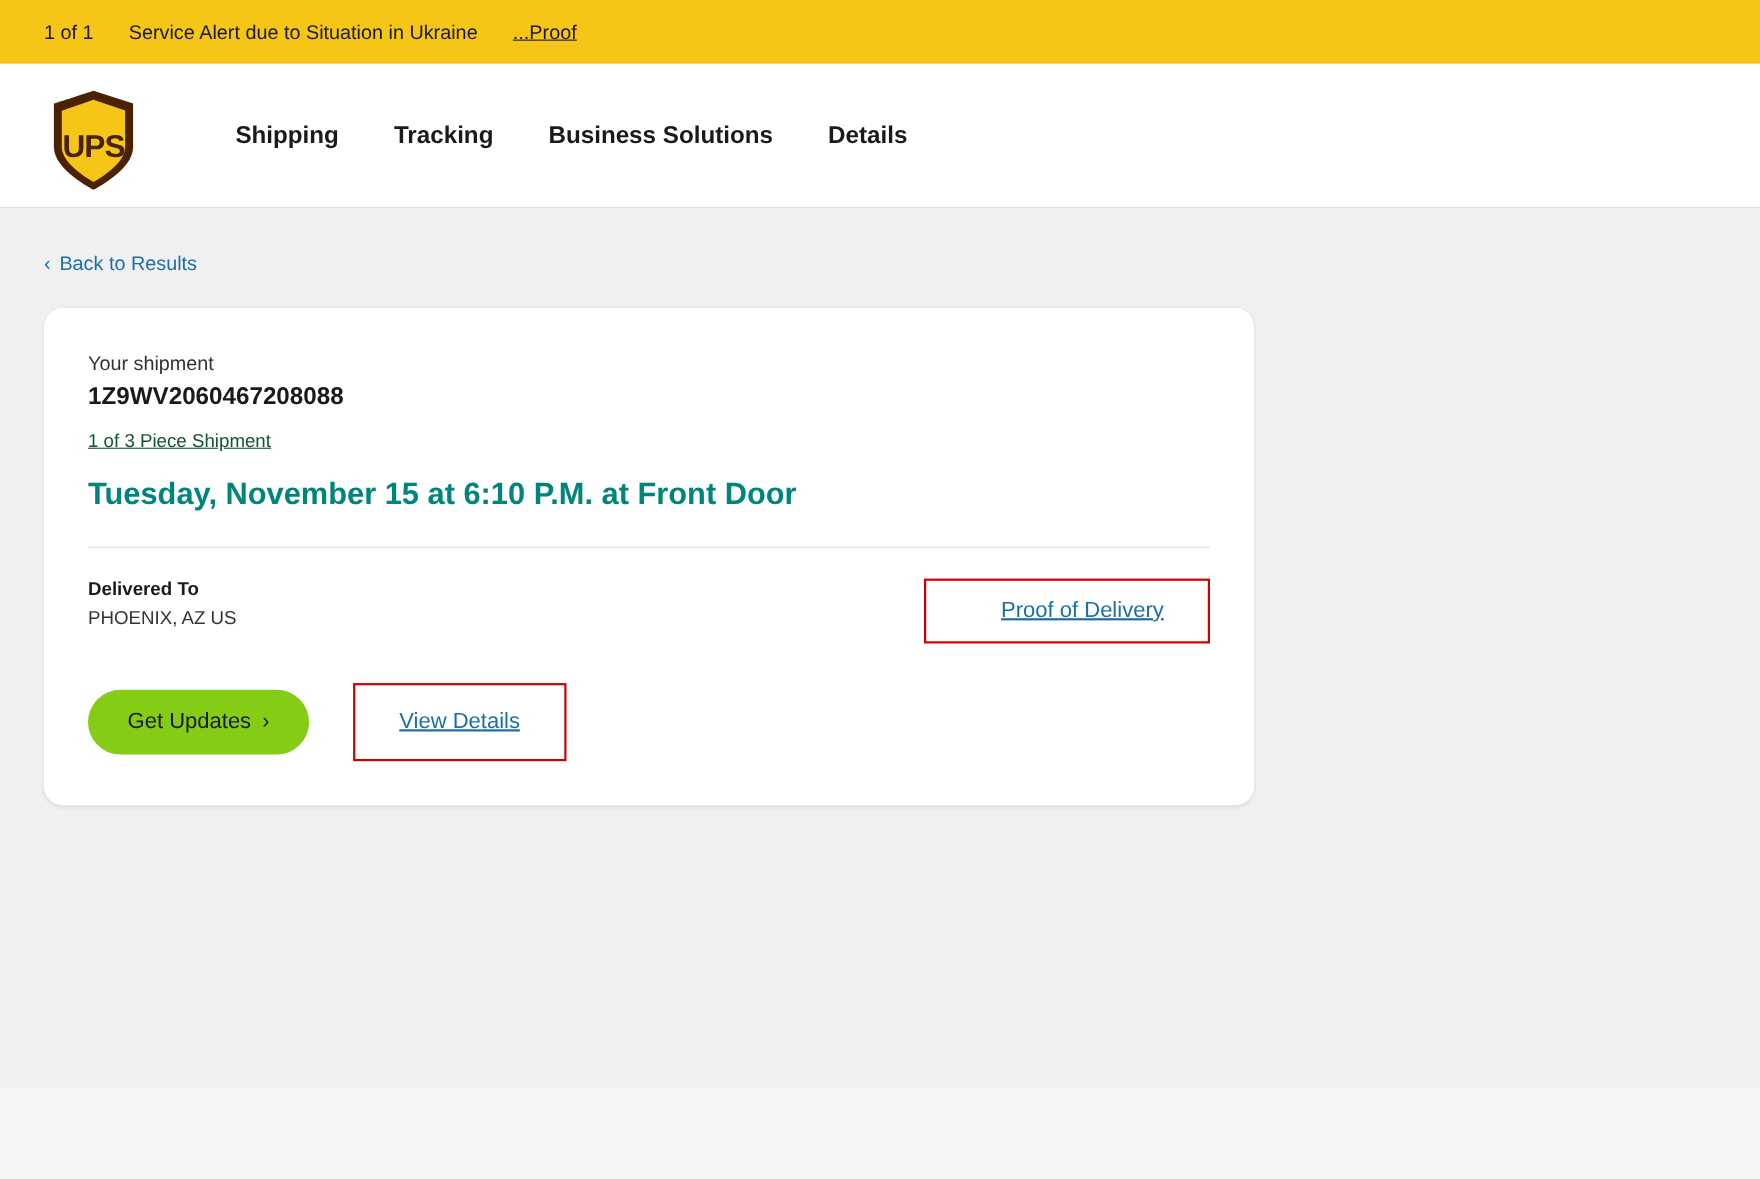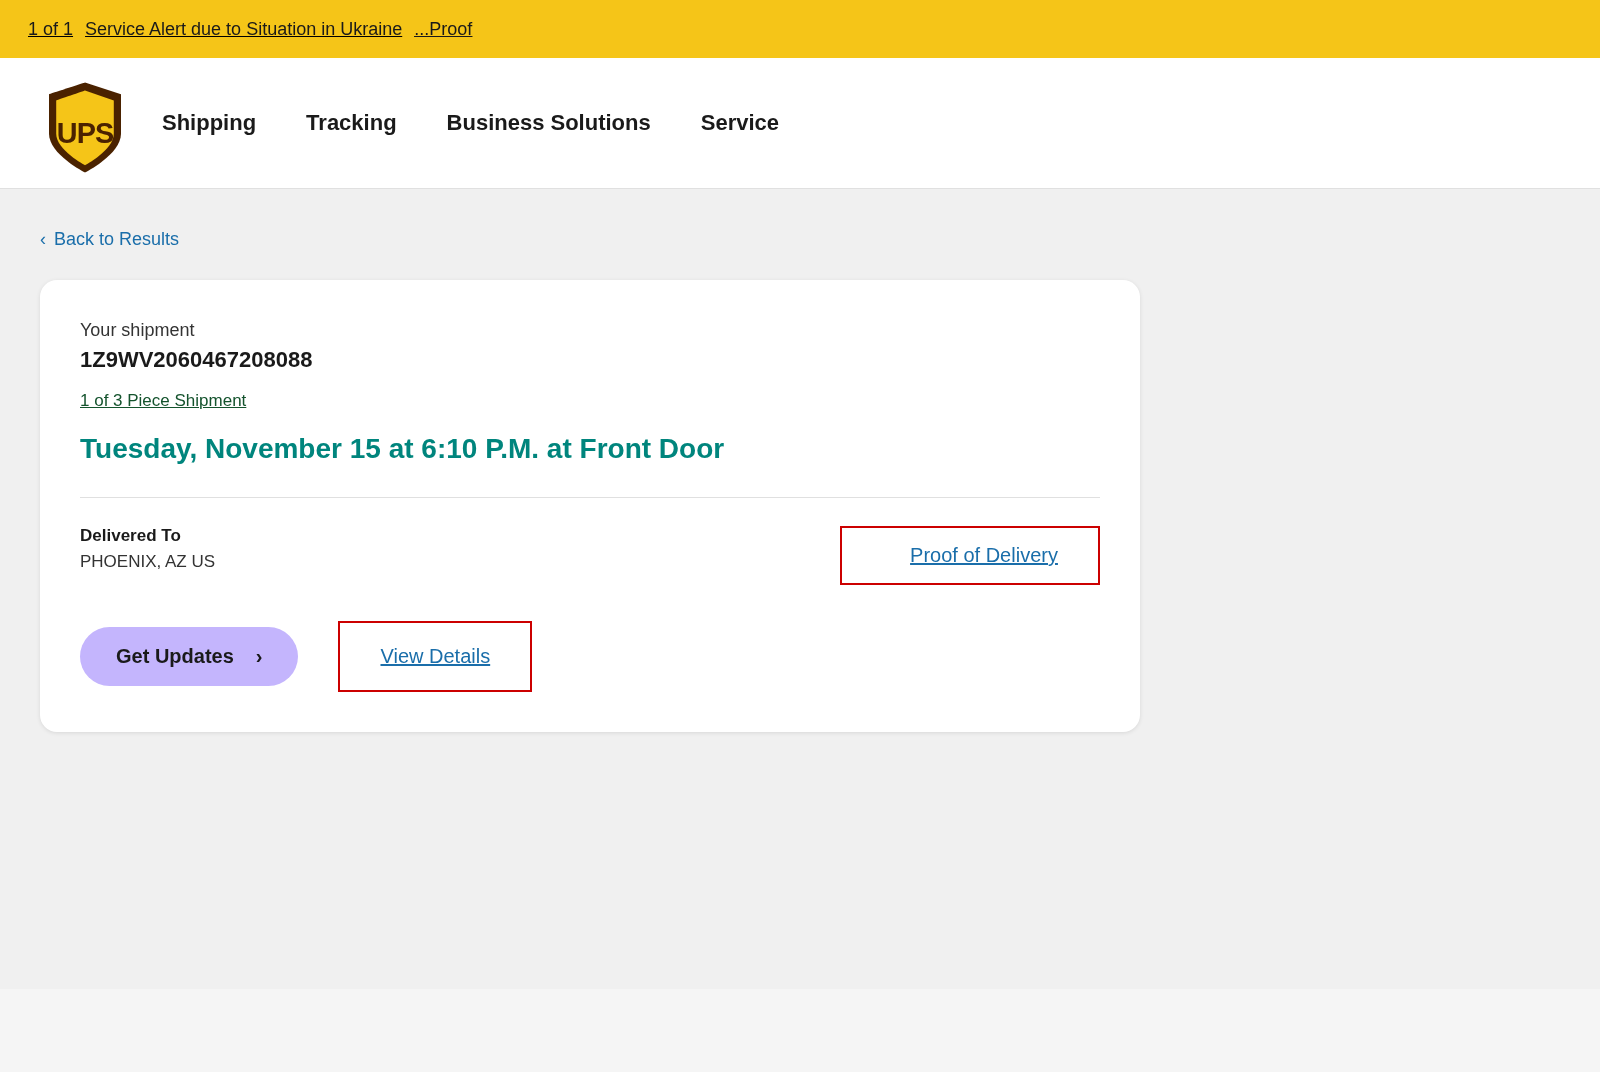--- a/index.html
+++ b/index.html
@@ -11,26 +11,25 @@
     body {
       font-family: Arial, Helvetica, sans-serif;
       background: #f5f5f5;
       min-height: 1072px;
       width: 1600px;
     }
 
     
     .alert-bar {
       background: #F5C518;
-      padding: 12px 28px;
-      display: flex;
-      align-items: center;
-      gap: 12px;
+      padding: 12px 40px;
+      display: flex;
+      align-items: center;
+      gap: 32px;
       min-height: 58px;
-      text-decoration: underline;
     }
 
     .alert-count {
       font-size: 18px;
       font-weight: 500;
       color: #1a1a1a;
       white-space: nowrap;
     }
 
     .alert-text {
@@ -44,21 +43,21 @@
       text-decoration: underline;
       cursor: pointer;
     }
 
     
     .header {
       background: #ffffff;
       padding: 20px 40px;
       display: flex;
       align-items: center;
-      gap: 32px;
+      gap: 84px;
       border-bottom: 1px solid #e0e0e0;
       min-height: 120px;
     }
 
     .ups-logo {
       width: 90px;
       height: 90px;
       flex-shrink: 0;
     }
 
@@ -200,31 +199,31 @@
     }
 
     
     .actions-row {
       display: flex;
       align-items: center;
       gap: 40px;
     }
 
     .get-updates-btn {
-      background: #c4b5fd;
+      background: #84cc16;
       border: none;
       border-radius: 40px;
       padding: 18px 36px;
       font-size: 20px;
-      font-weight: 700;
-      color: #1a1a1a;
-      cursor: pointer;
-      display: flex;
-      align-items: center;
-      gap: 22px;
+      font-weight: 400;
+      color: #1a1a1a;
+      cursor: pointer;
+      display: flex;
+      align-items: center;
+      gap: 10px;
     }
 
     .view-details-box {
       border: 2px solid #cc0000;
       padding: 22px 40px;
       display: flex;
       align-items: center;
       justify-content: center;
     }
 
@@ -259,21 +258,21 @@
       <path d="M50 14 C50 14 18 25 18 25 L18 62 C18 80 50 97 50 97 C50 97 82 80 82 62 L82 25 Z" fill="#F5C518"></path>
 
       <text x="50" y="72" text-anchor="middle" font-family="Arial Black, Arial" font-size="32" font-weight="900" fill="#4a2200" letter-spacing="-1">UPS</text>
     </svg>
   </div>
 
   <nav class="nav">
     <a class="nav-item">Shipping</a>
     <a class="nav-item">Tracking</a>
     <a class="nav-item">Business Solutions</a>
-    <a class="nav-item">Service</a>
+    <a class="nav-item">Details</a>
   </nav>
 </header>
 
 <main class="main-content">
 
   <a class="back-link">
     <span class="back-arrow">‹</span>
     <span>Back to Results</span>
   </a>
 

